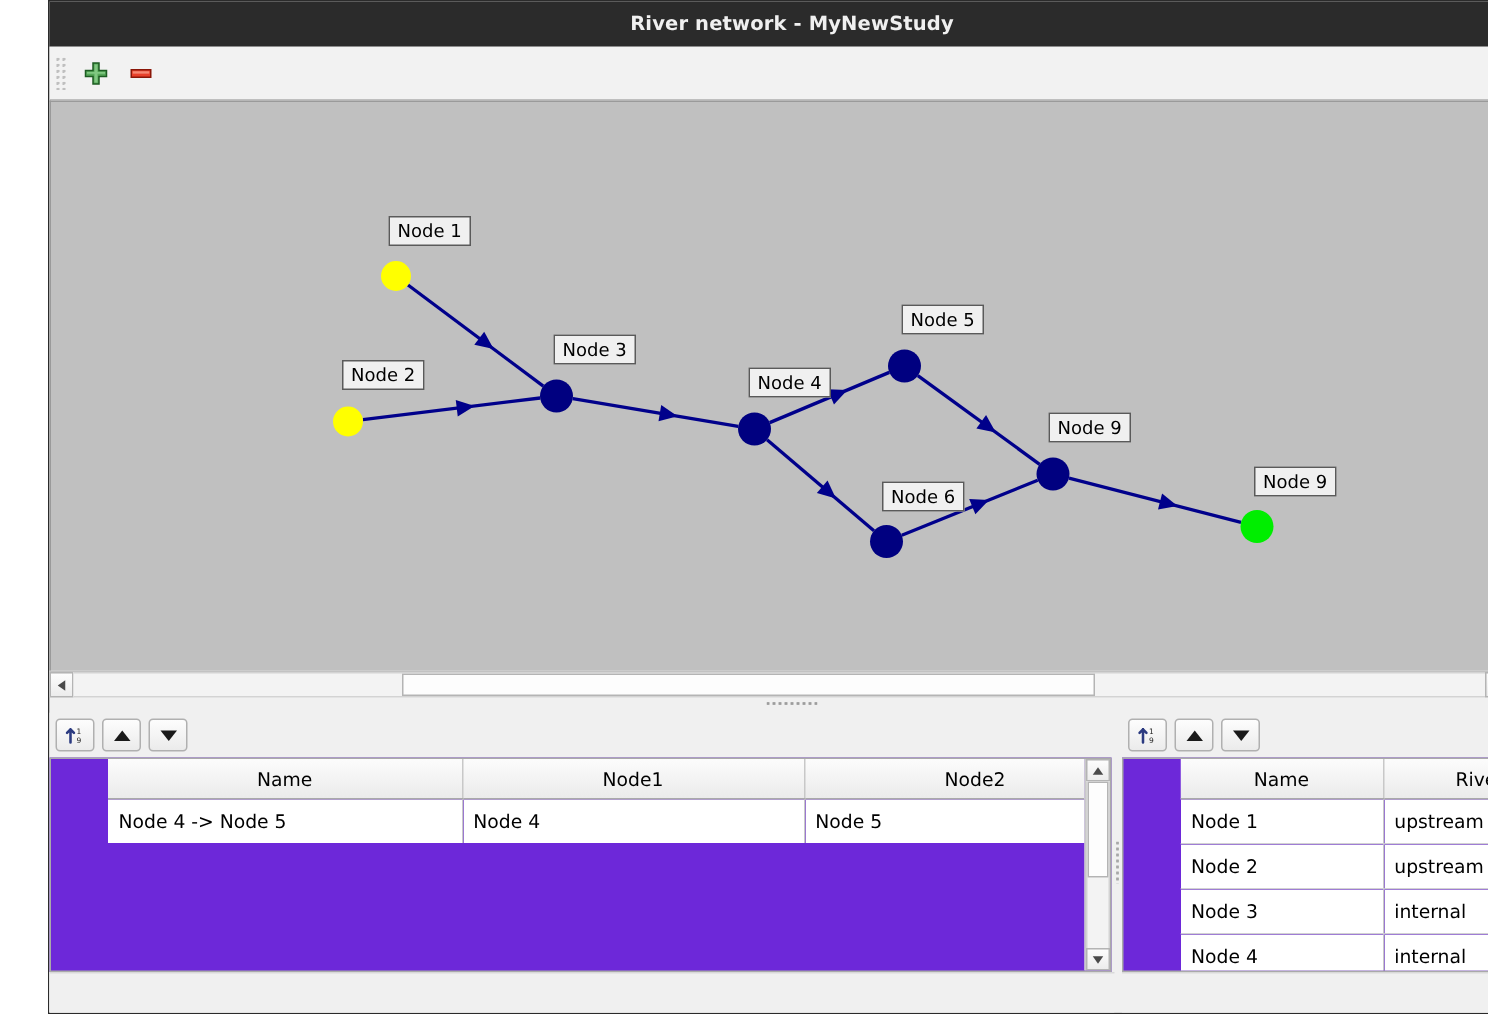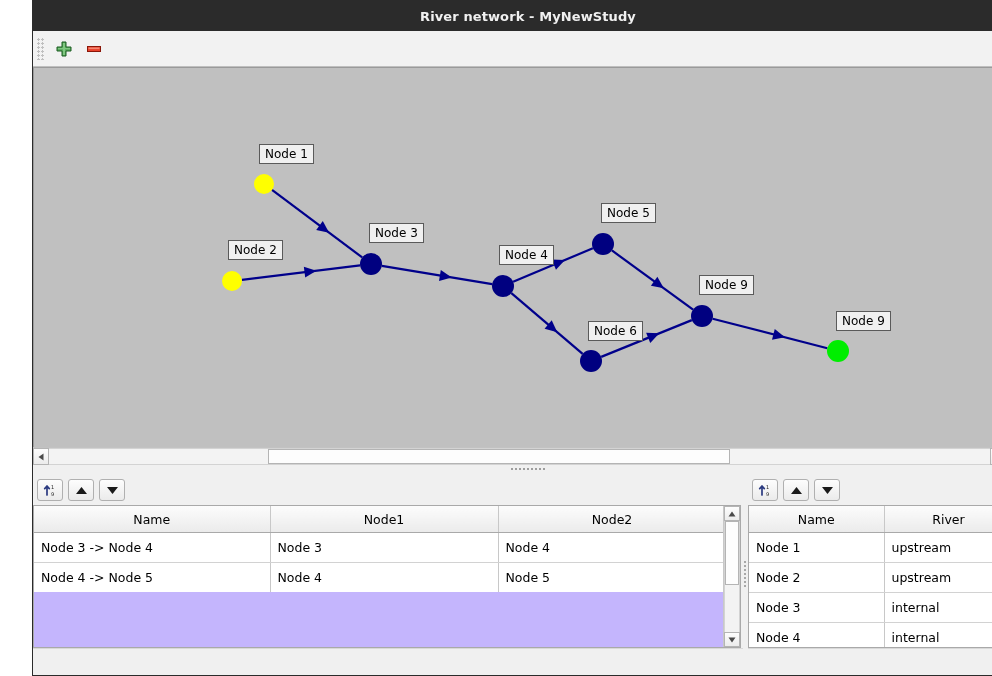--- a/index.html
+++ b/index.html
@@ -273,24 +273,25 @@
     cursor: pointer;
     box-sizing: border-box;
   }
   .pane-btn svg { display: block; }
 
   .table-wrap {
     flex: 1 1 auto;
     display: flex;
     min-height: 0;
     margin: 0 2px 0 0;
-    background: #c4b5fd;
+    background: #6d28d9;
     border: 1px solid #a9a9a9;
     box-sizing: border-box;
     overflow: hidden;
+    padding-left: 38px;
   }
   .tbl-scrollarea {
     flex: 1 1 auto;
     min-width: 0;
     overflow: hidden;
   }
   table.grid {
     border-collapse: collapse;
     table-layout: fixed;
     width: 100%;
@@ -484,25 +485,20 @@
               </colgroup>
             <thead>
                 <tr id="branches-head">
                   <th>Name</th>
                   <th>Node1</th>
                   <th>Node2</th>
                 </tr>
               </thead>
             <tbody id="branches-body">
                 <tr>
-                  <td>Node 3 -&gt; Node 4</td>
-                  <td>Node 3</td>
-                  <td>Node 4</td>
-                </tr>
-                <tr>
                   <td>Node 4 -&gt; Node 5</td>
                   <td>Node 4</td>
                   <td>Node 5</td>
                 </tr>
               </tbody>
           </table>
         </div>
         <div class="tbl-vscroll">
           <div class="sb-arrow">
             <svg width="8" height="6" viewBox="0 0 8 6">

